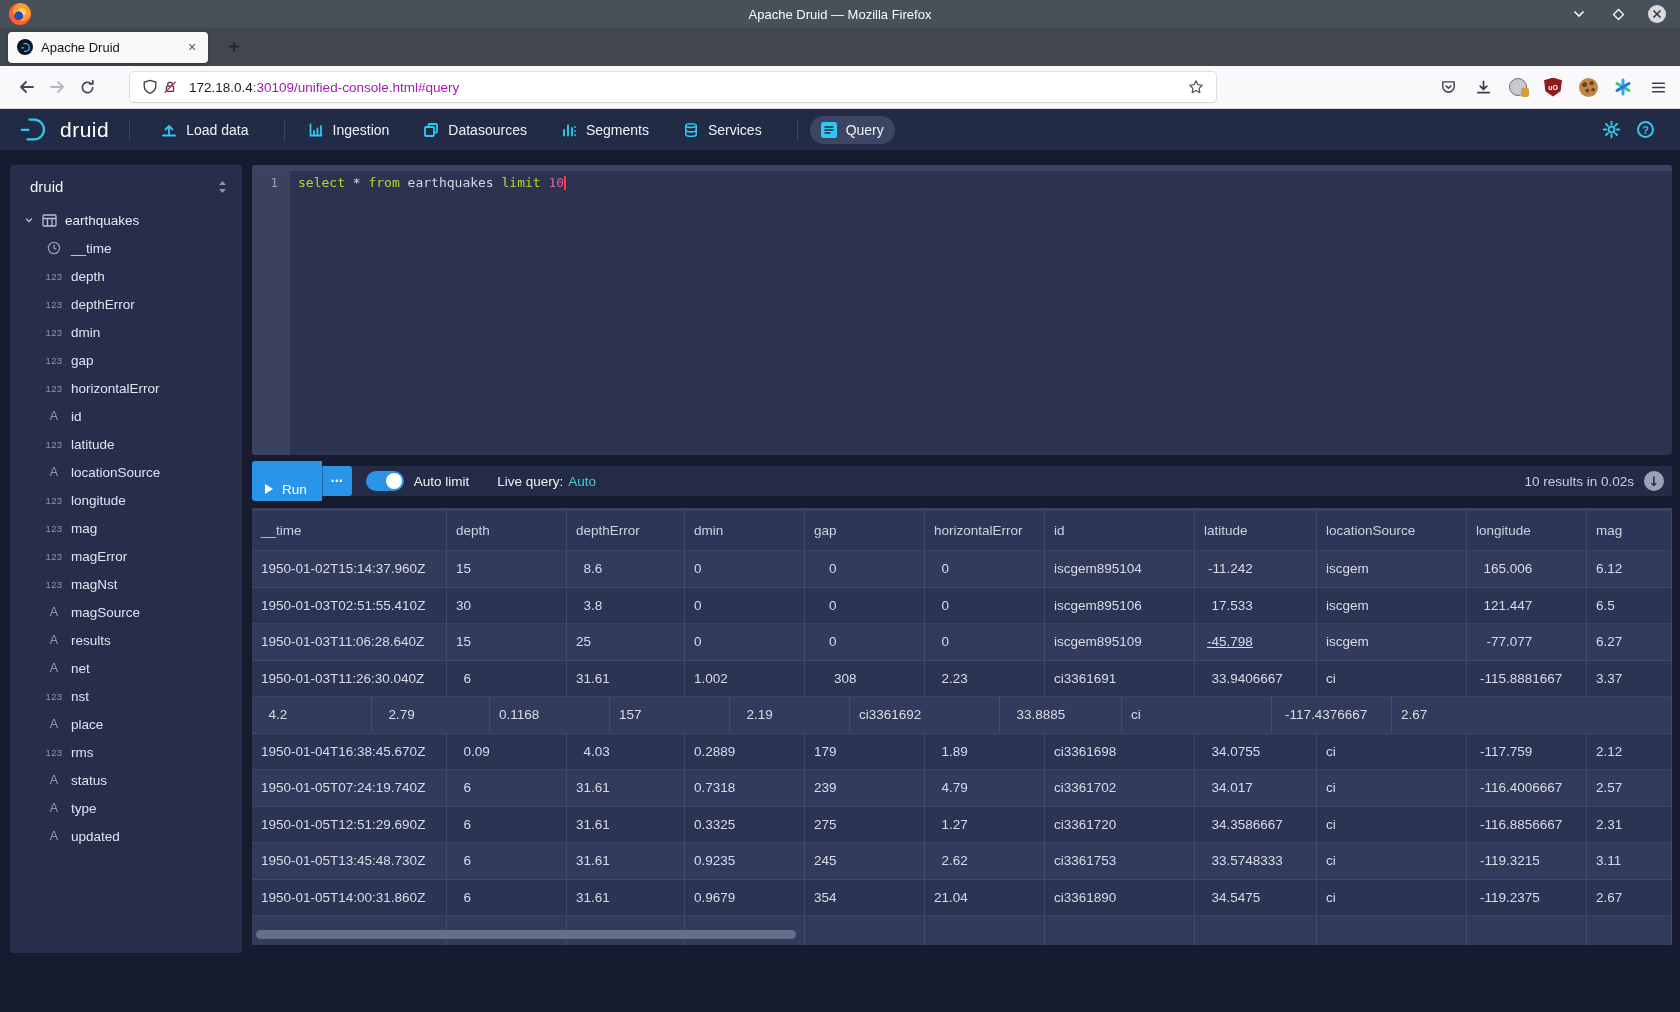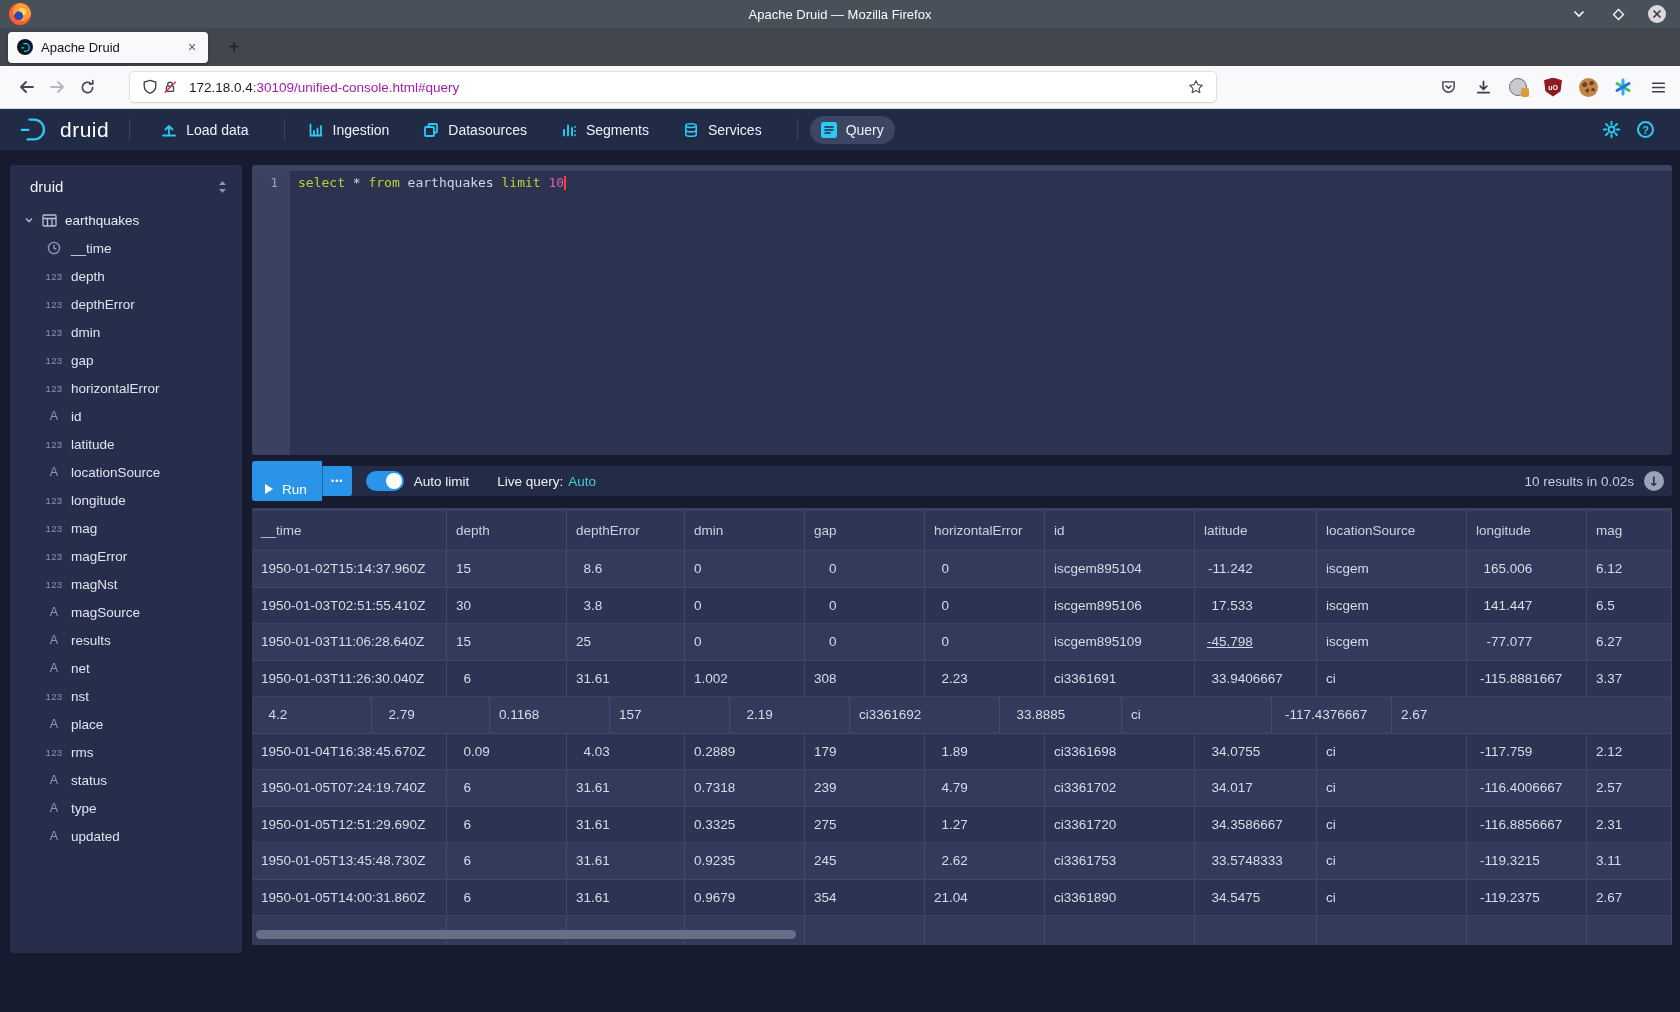--- a/index.html
+++ b/index.html
@@ -467,42 +467,42 @@
         <div class="trow r-dark">
           <div class="tcell" style="width: 195px;">1950-01-03T02:51:55.410Z</div>
           <div class="tcell" style="width: 120px;"><span class="ip" style="min-width: 2ch;">30</span><span></span></div>
           <div class="tcell" style="width: 118px;"><span class="ip" style="min-width: 2ch;">3</span><span>.8</span></div>
           <div class="tcell" style="width: 120px;"><span class="ip" style="min-width: 1ch;">0</span><span></span></div>
           <div class="tcell" style="width: 120px;"><span class="ip" style="min-width: 3ch;">0</span><span></span></div>
           <div class="tcell" style="width: 120px;"><span class="ip" style="min-width: 2ch;">0</span><span></span></div>
           <div class="tcell" style="width: 150px;">iscgem895106</div>
           <div class="tcell" style="width: 122px;"><span class="ip" style="min-width: 3ch;">17</span><span>.533</span></div>
           <div class="tcell" style="width: 150px;">iscgem</div>
-          <div class="tcell" style="width: 120px;"><span class="ip" style="min-width: 4ch;">141</span><span>.447</span></div>
+          <div class="tcell" style="width: 120px;"><span class="ip" style="min-width: 4ch;">121</span><span>.447</span></div>
           <div class="tcell" style="flex: 1 0 85px;"><span class="ip" style="min-width: 1ch;">6</span><span>.5</span></div>
         </div>
         <div class="trow r-light">
           <div class="tcell" style="width: 195px;">1950-01-03T11:06:28.640Z</div>
           <div class="tcell" style="width: 120px;"><span class="ip" style="min-width: 2ch;">15</span><span></span></div>
           <div class="tcell" style="width: 118px;"><span class="ip" style="min-width: 2ch;">25</span><span></span></div>
           <div class="tcell" style="width: 120px;"><span class="ip" style="min-width: 1ch;">0</span><span></span></div>
           <div class="tcell" style="width: 120px;"><span class="ip" style="min-width: 3ch;">0</span><span></span></div>
           <div class="tcell" style="width: 120px;"><span class="ip" style="min-width: 2ch;">0</span><span></span></div>
           <div class="tcell" style="width: 150px;">iscgem895109</div>
           <div class="tcell" style="width: 122px; text-decoration: underline;"><span class="ip" style="min-width: 3ch;">-45</span><span>.798</span></div>
           <div class="tcell" style="width: 150px;">iscgem</div>
           <div class="tcell" style="width: 120px;"><span class="ip" style="min-width: 4ch;">-77</span><span>.077</span></div>
           <div class="tcell" style="flex: 1 0 85px;"><span class="ip" style="min-width: 1ch;">6</span><span>.27</span></div>
         </div>
         <div class="trow r-dark">
           <div class="tcell" style="width: 195px;">1950-01-03T11:26:30.040Z</div>
           <div class="tcell" style="width: 120px;"><span class="ip" style="min-width: 2ch;">6</span><span></span></div>
           <div class="tcell" style="width: 118px;"><span class="ip" style="min-width: 2ch;">31</span><span>.61</span></div>
           <div class="tcell" style="width: 120px;"><span class="ip" style="min-width: 1ch;">1</span><span>.002</span></div>
-          <div class="tcell" style="width: 120px;"><span class="ip" style="min-width: 3ch;">308</span><span></span></div>
+          <div class="tcell" style="width: 120px;"><span class="ip" style="min-width: 3ch; margin-left: 20px;">308</span><span></span></div>
           <div class="tcell" style="width: 120px;"><span class="ip" style="min-width: 2ch;">2</span><span>.23</span></div>
           <div class="tcell" style="width: 150px;">ci3361691</div>
           <div class="tcell" style="width: 122px;"><span class="ip" style="min-width: 3ch;">33</span><span>.9406667</span></div>
           <div class="tcell" style="width: 150px;">ci</div>
           <div class="tcell" style="width: 120px;"><span class="ip" style="min-width: 4ch;">-115</span><span>.8881667</span></div>
           <div class="tcell" style="flex: 1 0 85px;"><span class="ip" style="min-width: 1ch;">3</span><span>.37</span></div>
         </div>
         <div class="trow r-light">
           <div class="tcell" style="width: 120px;"><span class="ip" style="min-width: 2ch;">4</span><span>.2</span></div>
           <div class="tcell" style="width: 118px;"><span class="ip" style="min-width: 2ch;">2</span><span>.79</span></div>

